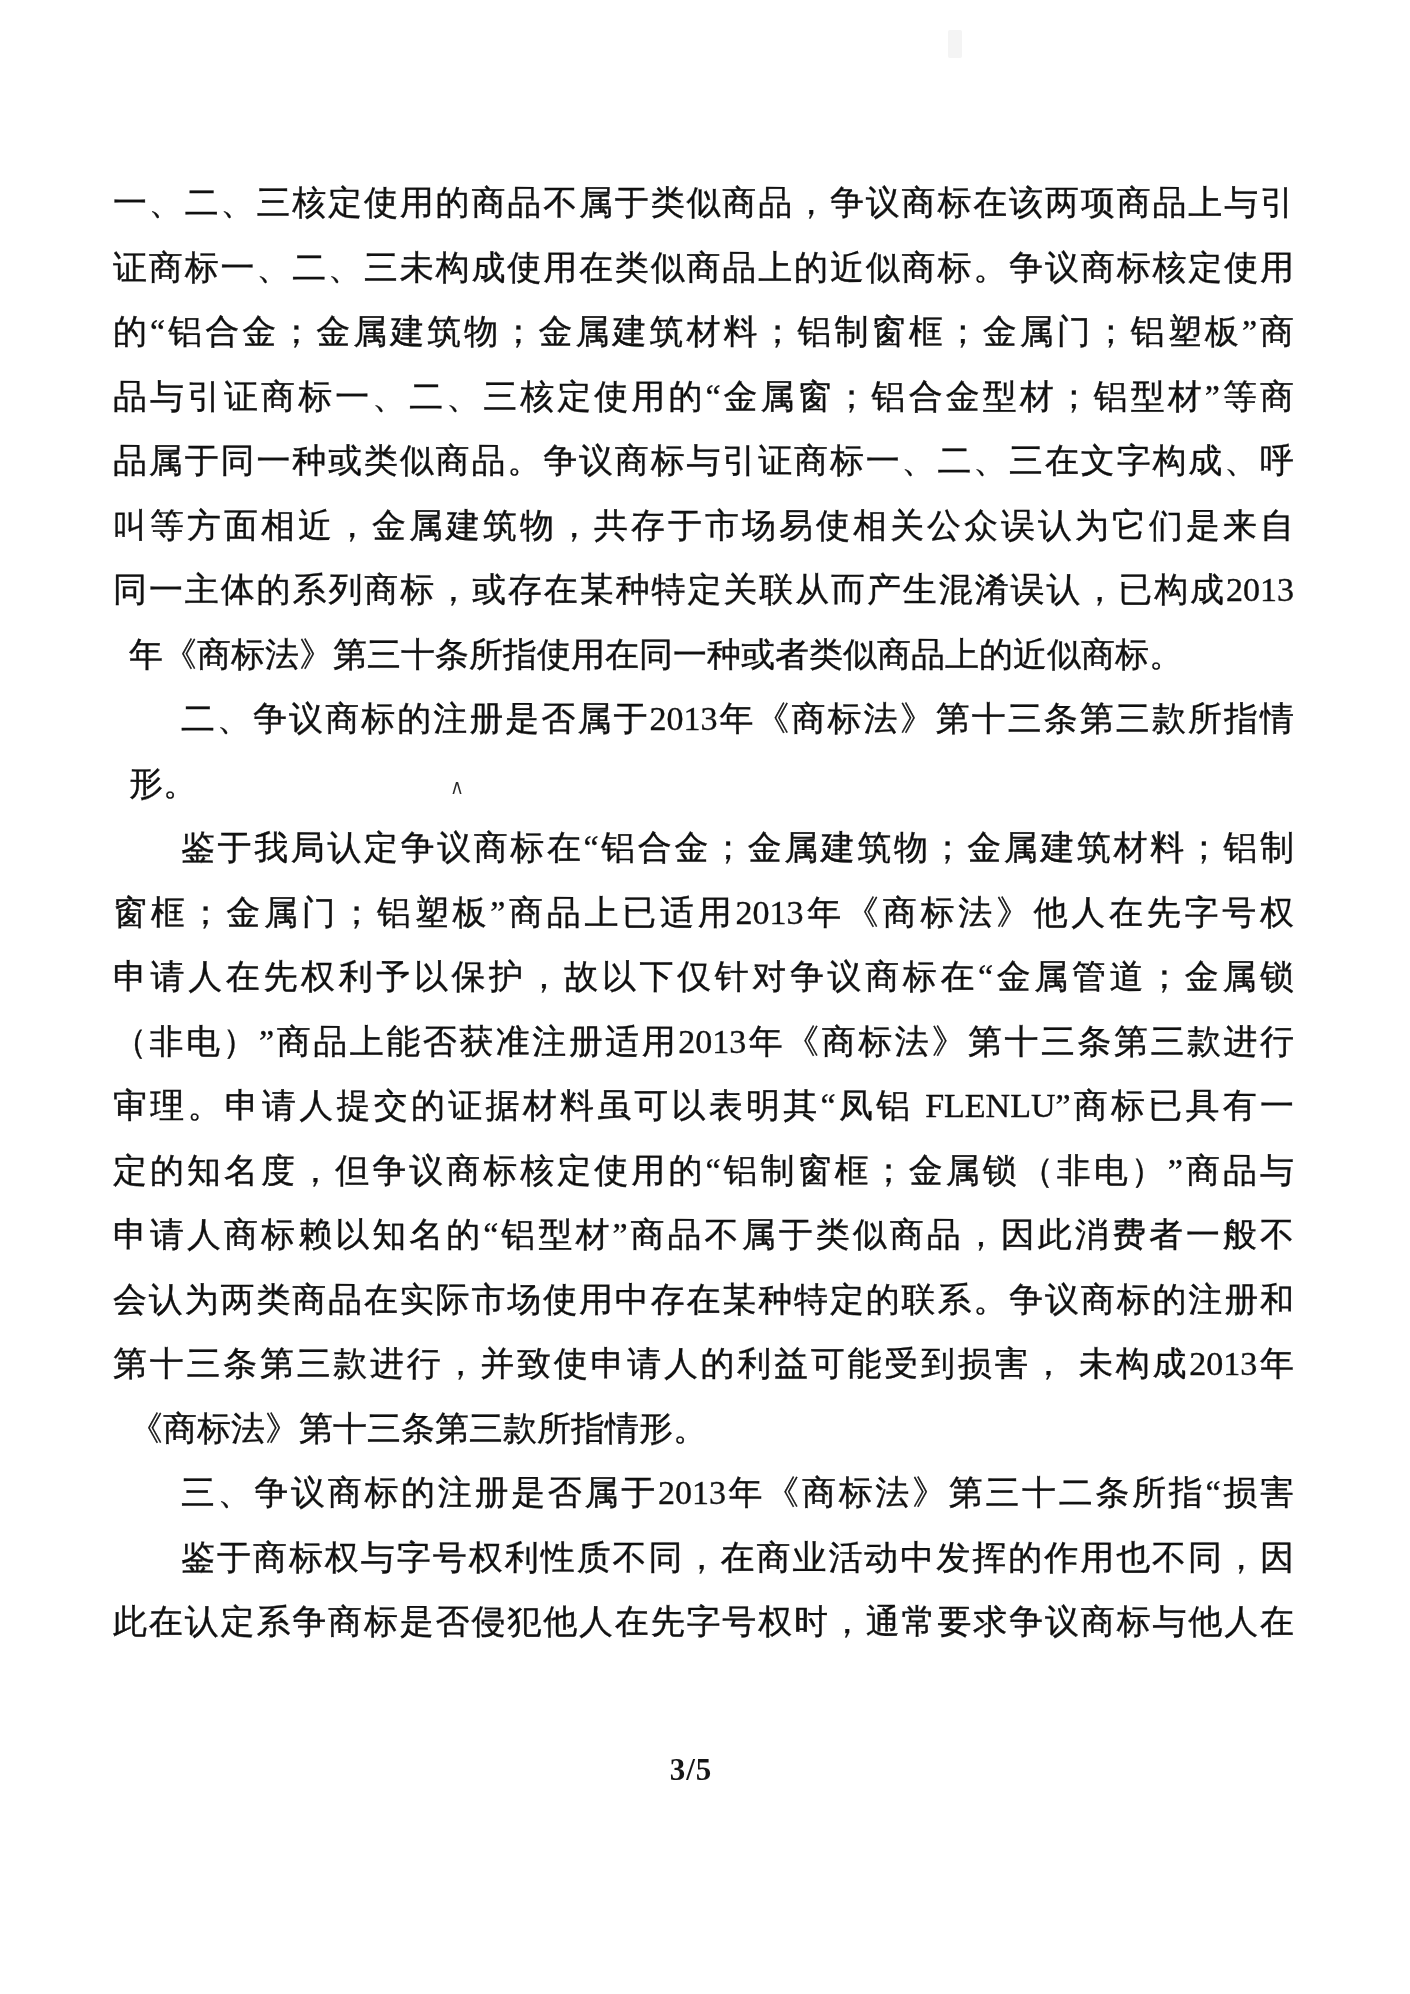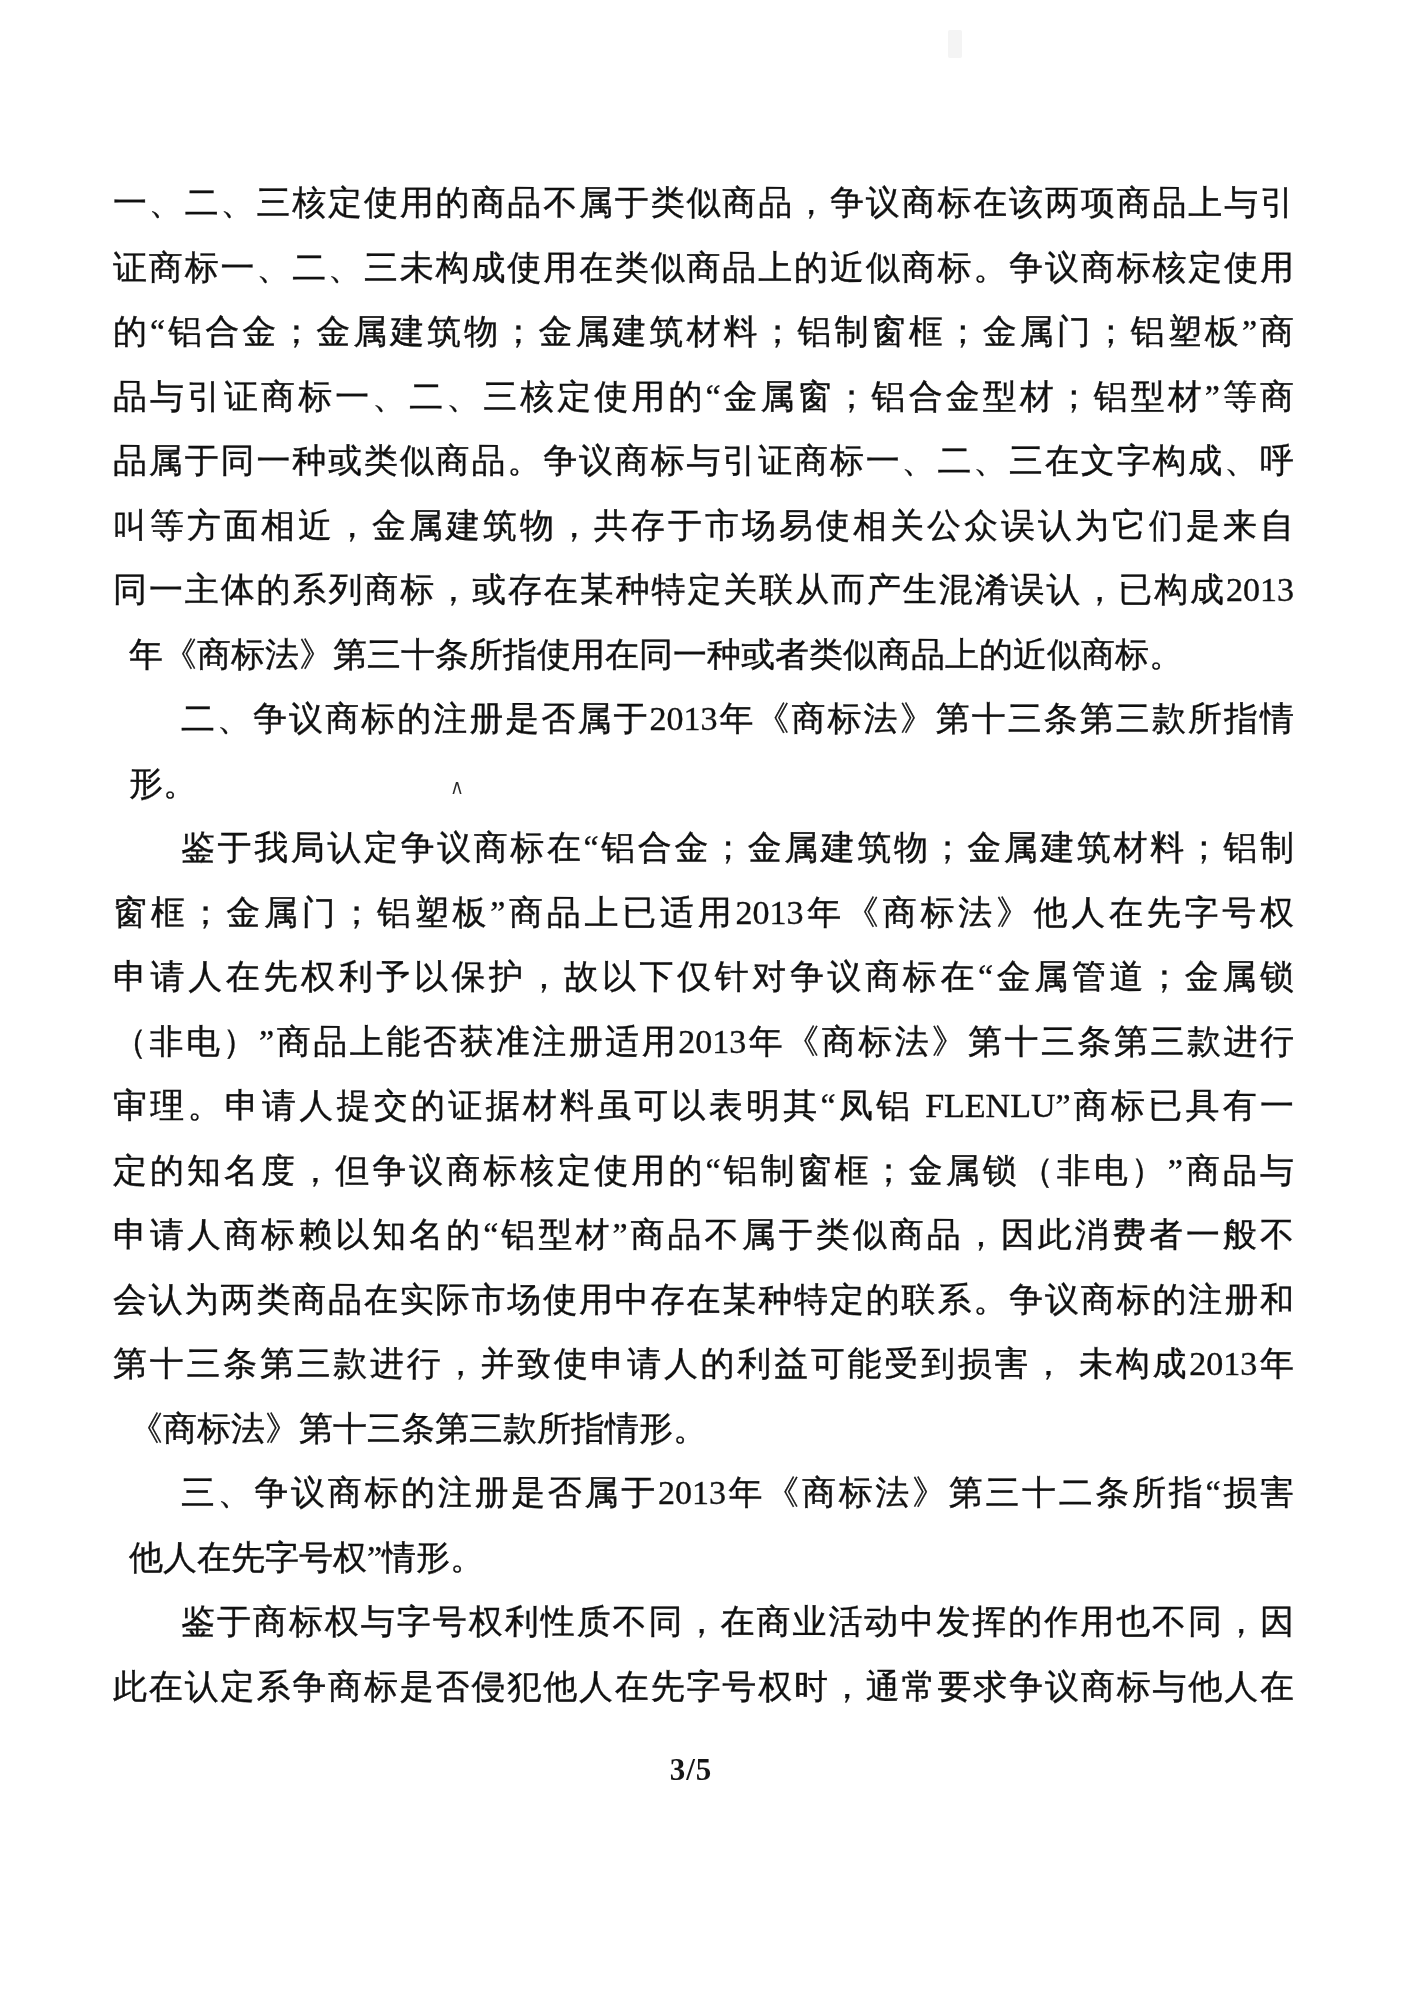--- a/index.html
+++ b/index.html
@@ -94,21 +94,20 @@
     <div class="line">窗框；金属门；铝塑板”商品上已适用2013年《商标法》他人在先字号权</div>
     <div class="line">申请人在先权利予以保护，故以下仅针对争议商标在“金属管道；金属锁</div>
     <div class="line">（非电）”商品上能否获准注册适用2013年《商标法》第十三条第三款进行</div>
     <div class="line">审理。申请人提交的证据材料虽可以表明其“凤铝 FLENLU”商标已具有一</div>
     <div class="line">定的知名度，但争议商标核定使用的“铝制窗框；金属锁（非电）”商品与</div>
     <div class="line">申请人商标赖以知名的“铝型材”商品不属于类似商品，因此消费者一般不</div>
     <div class="line">会认为两类商品在实际市场使用中存在某种特定的联系。争议商标的注册和</div>
     <div class="line">第十三条第三款进行，并致使申请人的利益可能受到损害， 未构成2013年</div>
     <div class="line end">《商标法》第十三条第三款所指情形。</div>
     <div class="line indent">三、争议商标的注册是否属于2013年《商标法》第三十二条所指“损害</div>
-    <div class="line end">他人在先字号权”情形。</div>
     <div class="line indent">鉴于商标权与字号权利性质不同，在商业活动中发挥的作用也不同，因</div>
     <div class="line">此在认定系争商标是否侵犯他人在先字号权时，通常要求争议商标与他人在</div>
   </div>
 
   <div class="stray-mark">ʌ</div>
 
   <div class="page-number">3/5</div>
 
 </div>
 

